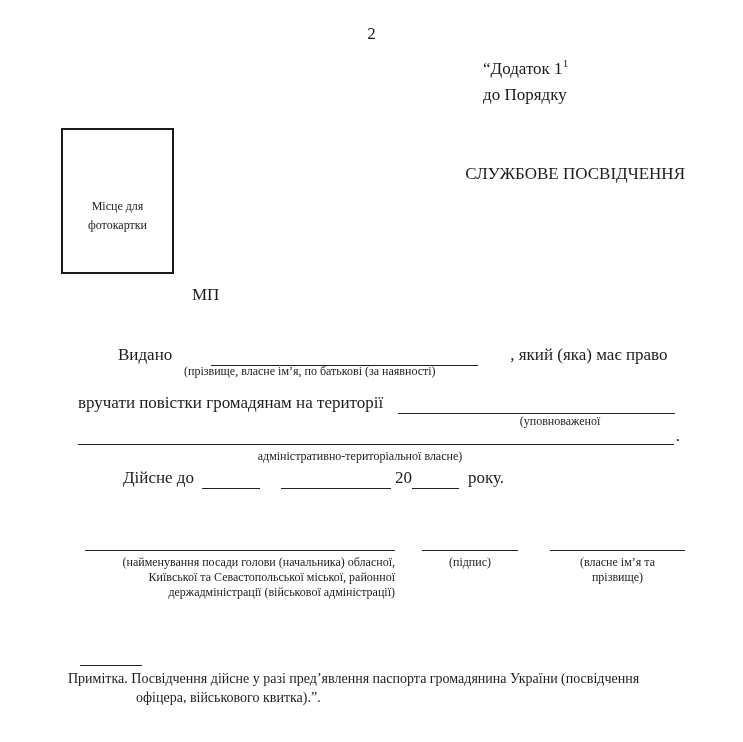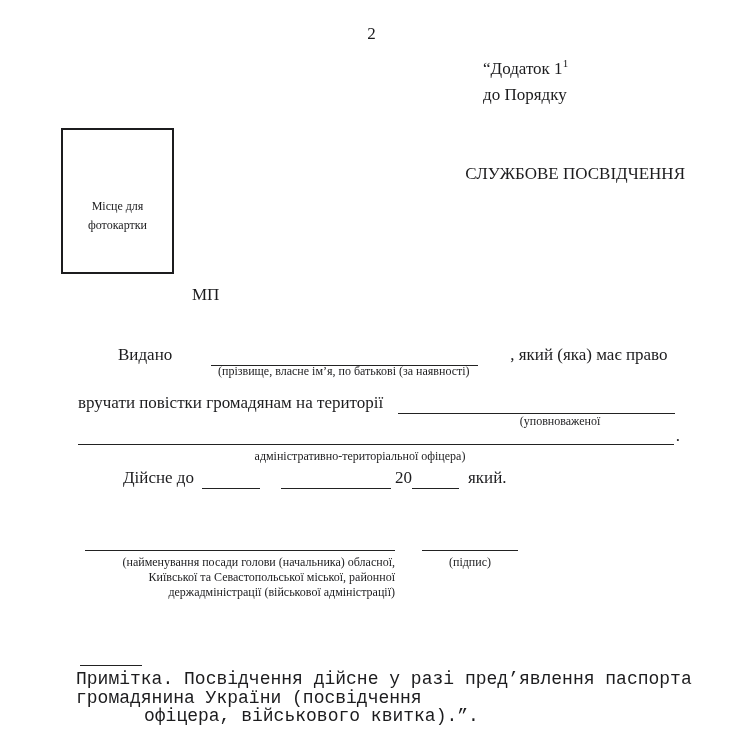--- a/index.html
+++ b/index.html
@@ -30,21 +30,21 @@
   .photo-box .txt { font-size: 12px; line-height: 19px; }
 
   .title-block { position: absolute; left: 173px; top: 163px; width: 512px; text-align: right; line-height: 23px; }
 
   .stamp { position: absolute; left: 192px; top: 284px; }
 
   .blank { display: inline-block; border-bottom: 1.5px solid #222222; height: 19px; vertical-align: baseline; }
 
   .issued-row { position: absolute; left: 118px; top: 344px; right: 40px; white-space: nowrap; display: flex; align-items: flex-end; gap: 32px; }
   .issued-row .blank { width: 267px; margin-left: 7px; flex: 0 0 auto; }
-  .issued-caption { position: absolute; left: 184px; top: 364px; width: 230px; text-align: center; white-space: nowrap; margin-left: 34px; }
+  .issued-caption { position: absolute; left: 184px; top: 364px; width: 230px; text-align: center; white-space: nowrap; }
 
   .territory-row { position: absolute; left: 78px; top: 392px; width: 597px; display: flex; align-items: flex-end; white-space: nowrap; gap: 8px; }
   .territory-row .blank { flex: 1 1 auto; margin-left: 7px; }
   .territory-caption1 { position: absolute; left: 460px; top: 414px; width: 200px; text-align: center; white-space: nowrap; }
 
   .admin-row { position: absolute; left: 78px; top: 426px; width: 602px; display: flex; align-items: flex-end; }
   .admin-row .blank { flex: 1 1 auto; }
   .admin-row .period { margin-left: 2px; font-size: 17px; line-height: 19px; }
   .admin-caption { position: absolute; left: 215px; top: 449px; width: 290px; text-align: center; white-space: nowrap; }
 
@@ -56,21 +56,21 @@
   .validity-row .suffix { margin-left: 9px; }
 
   .sig-col { position: absolute; top: 550px; border-top: 1.5px solid #222222; padding-top: 4px; text-align: center; }
   .sig-col.c1 { left: 85px;  width: 310px; text-align: right; }
   .sig-col.c2 { left: 422px; width: 96px; }
   .sig-col.c3 { left: 550px; width: 135px; }
   .sig-col .small { display: block; }
   .sig-col.c1 .small { white-space: nowrap; }
 
   .footnote-sep { position: absolute; left: 80px; top: 665px; width: 62px; border-top: 1.5px solid #222222; }
-  .footnote { position: absolute; left: 76px; top: 670px; width: 632px; font-size: 18px; line-height: 18.5px; font-family: Liberation Mono, monospace; }
+  .footnote { position: absolute; left: 68px; top: 670px; width: 632px; font-size: 14px; line-height: 18.5px; }
   .footnote .l2 { padding-left: 68px; }
 </style>
 </head>
 <body>
 
 <div class="page">
 
   <div class="page-number txt">2</div>
 
   <div class="appendix txt">
@@ -99,41 +99,45 @@
   <div class="territory-row txt">
     <span>вручати повістки громадянам на території</span>
     <span class="blank"></span>
   </div>
   <div class="territory-caption1 small">(уповноваженої</div>
 
   <div class="admin-row txt">
     <span class="blank"></span>
     <span class="period">.</span>
   </div>
-  <div class="admin-caption small">адміністративно-територіальної офіцера)</div>
+  <div class="admin-caption small">адміністративно-територіальної власне)</div>
 
   <div class="validity-row txt">
     <span>Дійсне до</span>
     <span class="blank b1"></span>
     <span class="blank b2"></span>
     <span class="yr">20</span>
     <span class="blank b3"></span>
-    <span class="suffix">який.</span>
+    <span class="suffix">року.</span>
   </div>
 
   <div class="sig-col c1">
     <span class="small">(найменування посади голови (начальника) обласної,</span>
     <span class="small">Київської та Севастопольської міської, районної</span>
     <span class="small">держадміністрації (військової адміністрації)</span>
   </div>
 
   <div class="sig-col c2">
     <span class="small">(підпис)</span>
   </div>
 
+  <div class="sig-col c3">
+    <span class="small">(власне ім’я та</span>
+    <span class="small">прізвище)</span>
+  </div>
 
   <div class="footnote-sep"></div>
   <div class="footnote">
     <div class="l1"><span>Примітка.</span>&nbsp;<span>Посвідчення дійсне у разі пред’явлення паспорта громадянина України (посвідчення</span></div>
     <div class="l2">офіцера, військового квитка).”.</div>
   </div>
 
 </div>
 
 </body></html>

